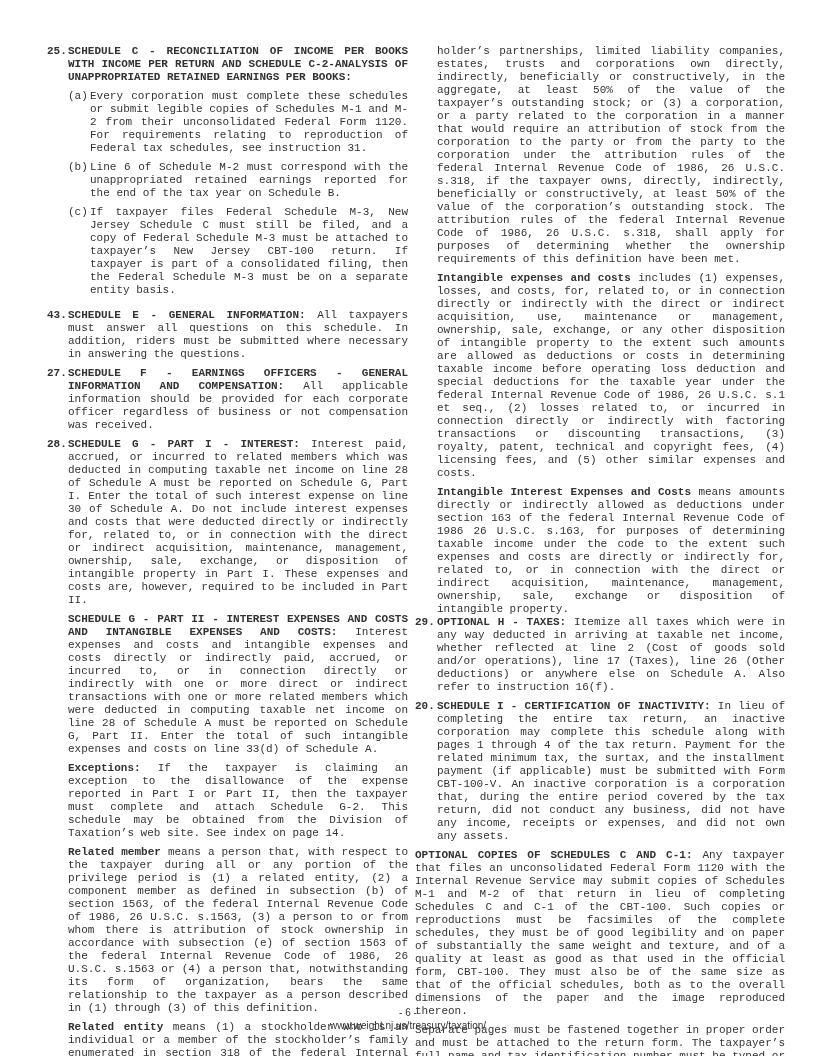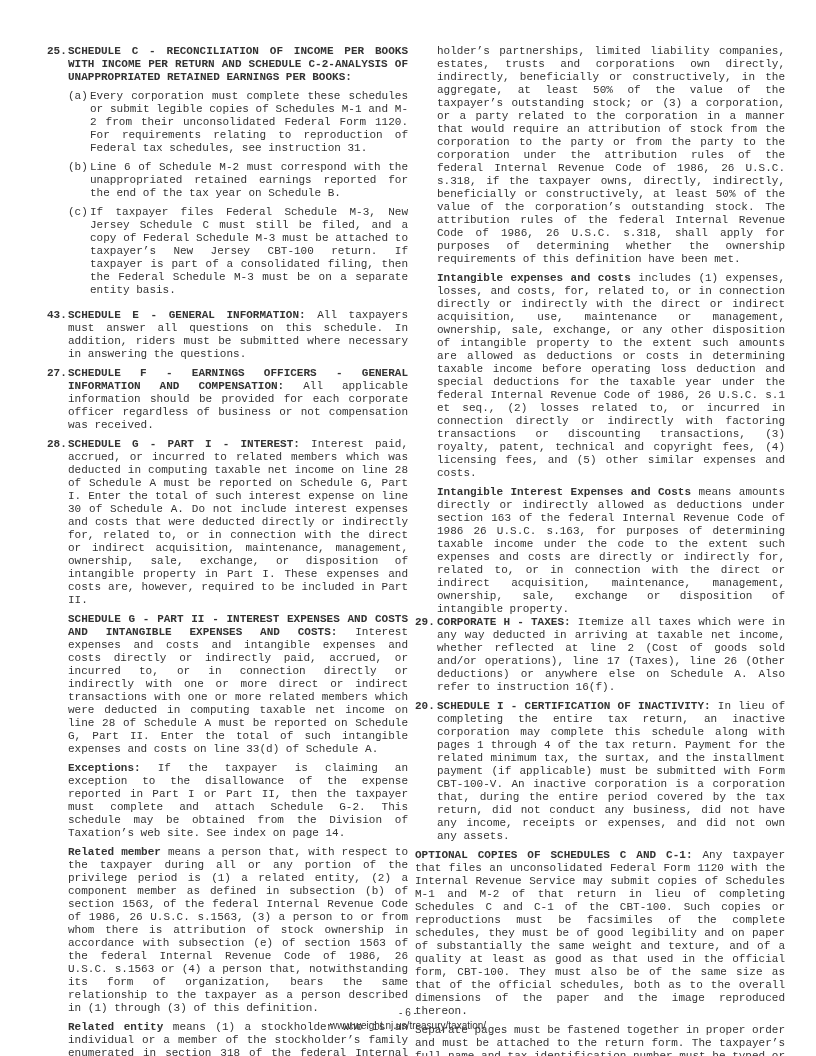--- a/index.html
+++ b/index.html
@@ -111,21 +111,21 @@
 
       <div class="hang-right">
         <p class="para"><span>holder’s partnerships, limited liability companies, estates, trusts and corporations own directly, indirectly, beneficially or constructively, in the aggregate, at least 50% of the value of the taxpayer’s outstanding stock; or (3) a corporation, or a party related to the corporation in a manner that would require an attribution of stock from the corporation to the party or from the party to the corporation under the attribution rules of the federal Internal Revenue Code of 1986, 26 U.S.C. s.318, if the taxpayer owns, directly, indirectly, beneficially or constructively, at least 50% of the value of the corporation’s outstanding stock.  The attribution rules of the federal Internal Revenue Code of 1986, 26 U.S.C. s.318, shall apply for purposes of determining whether the ownership requirements of this definition have been met.</span></p>
         <p class="para"><b>Intangible expenses and costs</b> <span>includes (1) expenses, losses, and costs, for, related to, or in connection directly or indirectly with the direct or indirect acquisition, use, maintenance or management, ownership, sale, exchange, or any other disposition of intangible property to the extent such amounts are allowed as deductions or costs in determining taxable income before operating loss deduction and special deductions for the taxable year under the federal Internal Revenue Code of 1986, 26 U.S.C. s.1 et seq., (2) losses related to, or incurred in connection directly or indirectly with factoring transactions or discounting transactions, (3) royalty, patent, technical and copyright fees, (4) licensing fees, and (5) other similar expenses and costs.</span></p>
         <p class="para"><b>Intangible Interest Expenses and Costs</b> <span>means amounts directly or indirectly allowed as deductions under section 163 of the federal Internal Revenue Code of 1986 26 U.S.C. s.163, for purposes of determining taxable income under the code to the extent such expenses and costs are directly or indirectly for, related to, or in connection with the direct or indirect acquisition, maintenance, management, ownership, sale, exchange or disposition of intangible property.</span></p>
       </div>
 
       <div class="item">
         <div class="num">29.</div>
         <div class="itembody">
-          <p class="para"><b>CORPORATE H - TAXES:</b> <span>Itemize all taxes which were in any way deducted in arriving at taxable net income, whether reflected at line 2 (Cost of goods sold and/or operations), line 17 (Taxes), line 26 (Other deductions) or anywhere else on Schedule A.  Also refer to instruction 16(f).</span></p>
+          <p class="para"><b>OPTIONAL H - TAXES:</b> <span>Itemize all taxes which were in any way deducted in arriving at taxable net income, whether reflected at line 2 (Cost of goods sold and/or operations), line 17 (Taxes), line 26 (Other deductions) or anywhere else on Schedule A.  Also refer to instruction 16(f).</span></p>
         </div>
       </div>
 
       <div class="item">
         <div class="num">20.</div>
         <div class="itembody">
           <p class="para"><b>SCHEDULE I - CERTIFICATION OF INACTIVITY:</b> <span>In lieu of completing the entire tax return, an inactive corporation may complete this schedule along with pages 1 through 4 of the tax return.  Payment for the related minimum tax, the surtax, and the installment payment (if applicable) must be submitted with Form CBT-100-V.  An inactive corporation is a corporation that, during the entire period covered by the tax return, did not conduct any business, did not have any income, receipts or expenses, and did not own any assets.</span></p>
         </div>
       </div>
 

